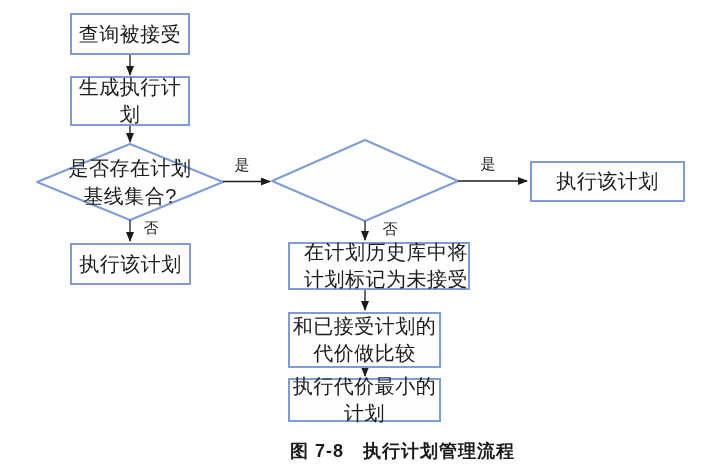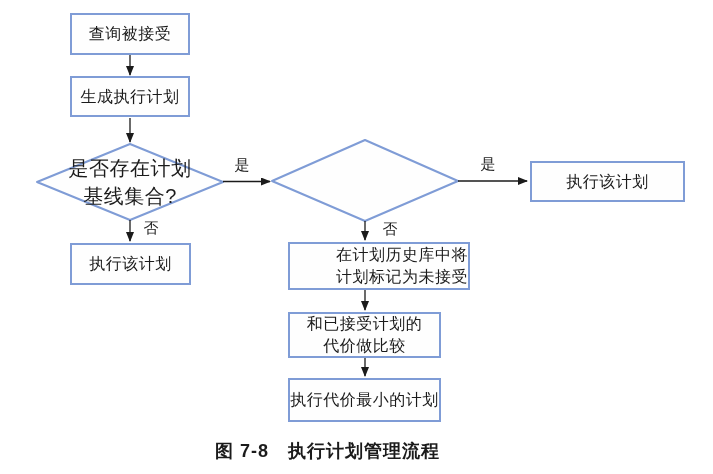--- a/index.html
+++ b/index.html
@@ -28,21 +28,21 @@
     height: 474px;
   }
   .node {
     position: absolute;
     display: flex;
     align-items: center;
     justify-content: center;
     text-align: center;
     background: #fefefe;
     border: 2px solid var(--node-border);
-    font-size: 16px;
+    font-size: 20px;
     line-height: 1.35;
     white-space: pre-line;
     letter-spacing: 0.5px;
   }
   .decision-label {
     position: absolute;
     display: flex;
     align-items: center;
     justify-content: center;
     text-align: center;
@@ -55,21 +55,21 @@
     position: absolute;
     width: 28px;
     text-align: center;
     font-size: 15px;
   }
   .caption {
     position: absolute;
     left: 215px;
     top: 439px;
     width: 300px;
-    text-align: left;
+    text-align: right;
     font-size: 18px;
     font-weight: bold;
     letter-spacing: 1px;
   }
 </style>
 </head>
 <body>
 
 <div class="stage">
 
@@ -92,38 +92,38 @@
       <path d="M365,221 L365,240" marker-end="url(#arrow)"></path>
       <path d="M365,290 L365,310" marker-end="url(#arrow)"></path>
       <path d="M365,358 L365,376" marker-end="url(#arrow)"></path>
     </g>
   </svg>
 
   <div class="node" style="left:70px; top:13px; width:120px; height:42px;">
     <span>查询被接受</span>
   </div>
 
-  <div class="node" style="left:70px; top:76px; width:120px; height:41px;">
+  <div class="node" style="left:70px; top:76px; width:120px; height:50px;">
     <span>生成执行计划</span>
   </div>
 
   <div class="node" style="left:70px; top:243px; width:121px; height:42px;">
     <span>执行该计划</span>
   </div>
 
   <div class="node" style="left:530px; top:161px; width:155px; height:41px;">
     <span>执行该计划</span>
   </div>
 
   <div class="node" style="left:288px; top:242px; width:182px; height:48px;justify-content:flex-end;">
     <span>在计划历史库中将
 计划标记为未接受</span>
   </div>
 
-  <div class="node" style="left:288px; top:312px; width:153px; height:46px;">
+  <div class="node" style="left:288px; top:312px; width:153px; height:56px;">
     <span>和已接受计划的
 代价做比较</span>
   </div>
 
   <div class="node" style="left:288px; top:378px; width:153px; height:44px;justify-content:center;">
     <span>执行代价最小的计划</span>
   </div>
 
   <div class="decision-label" style="left:58px; top:158px; width:144px; height:48px;">
     <span>是否存在计划

